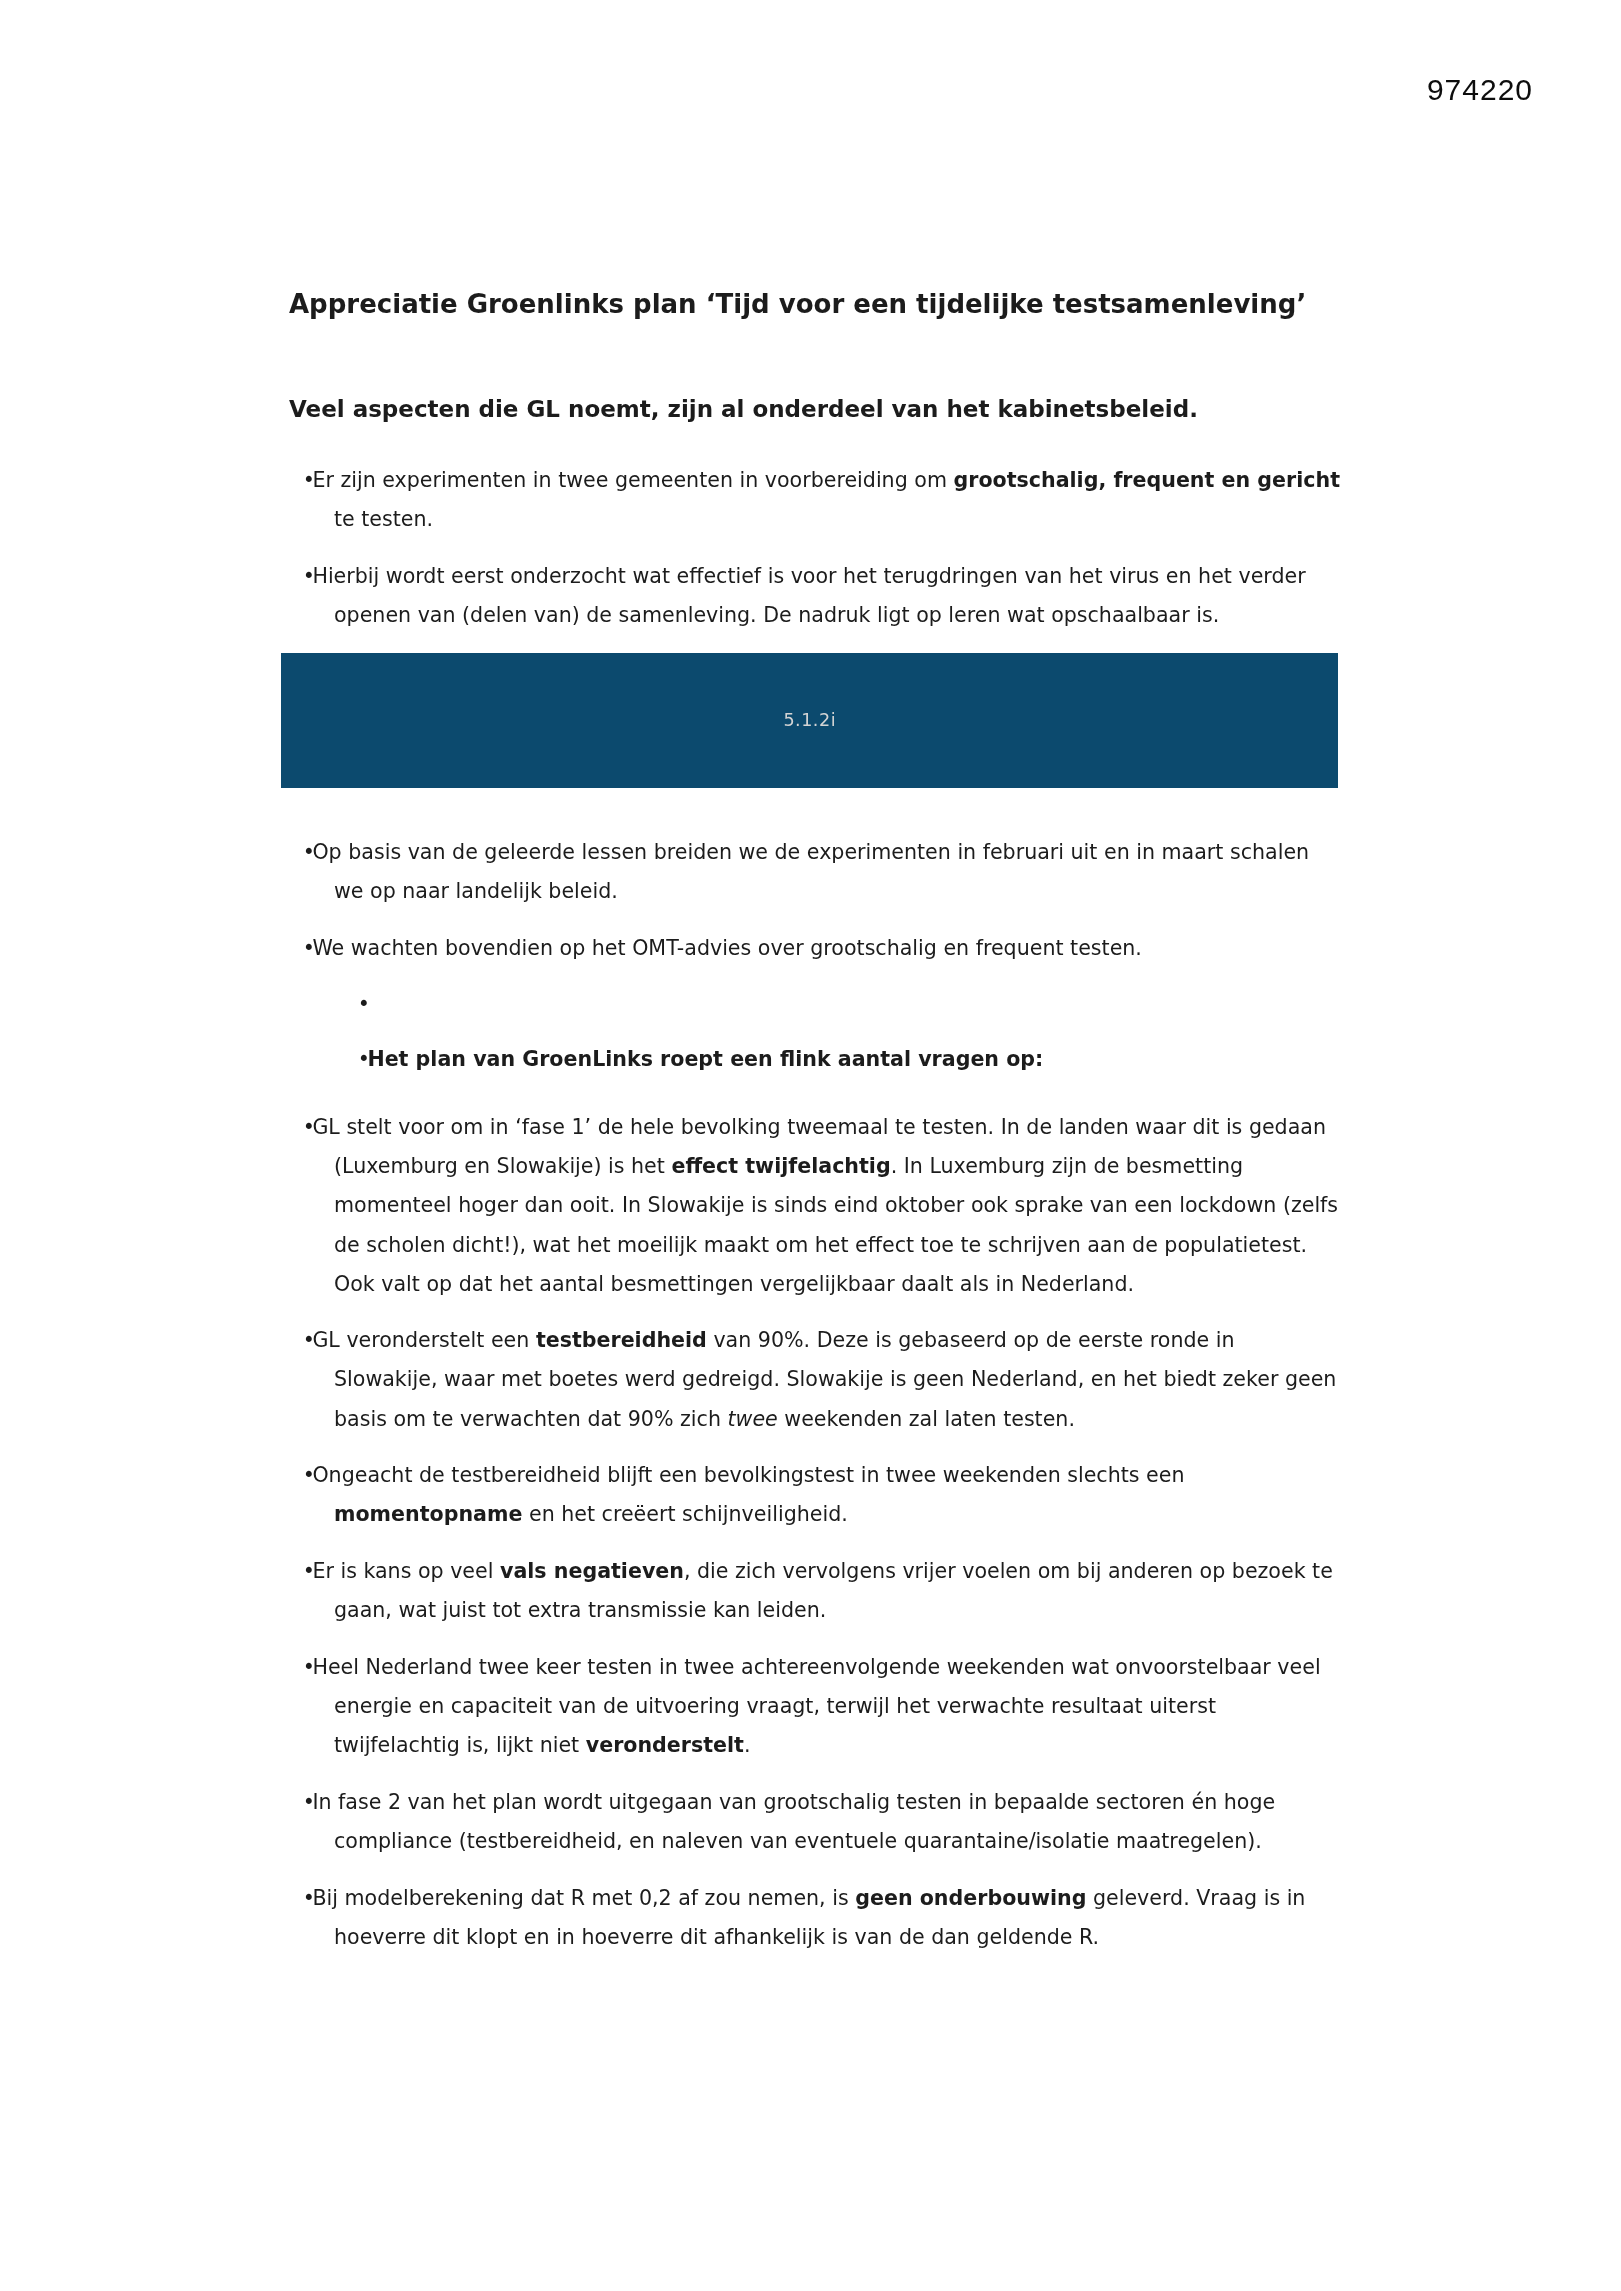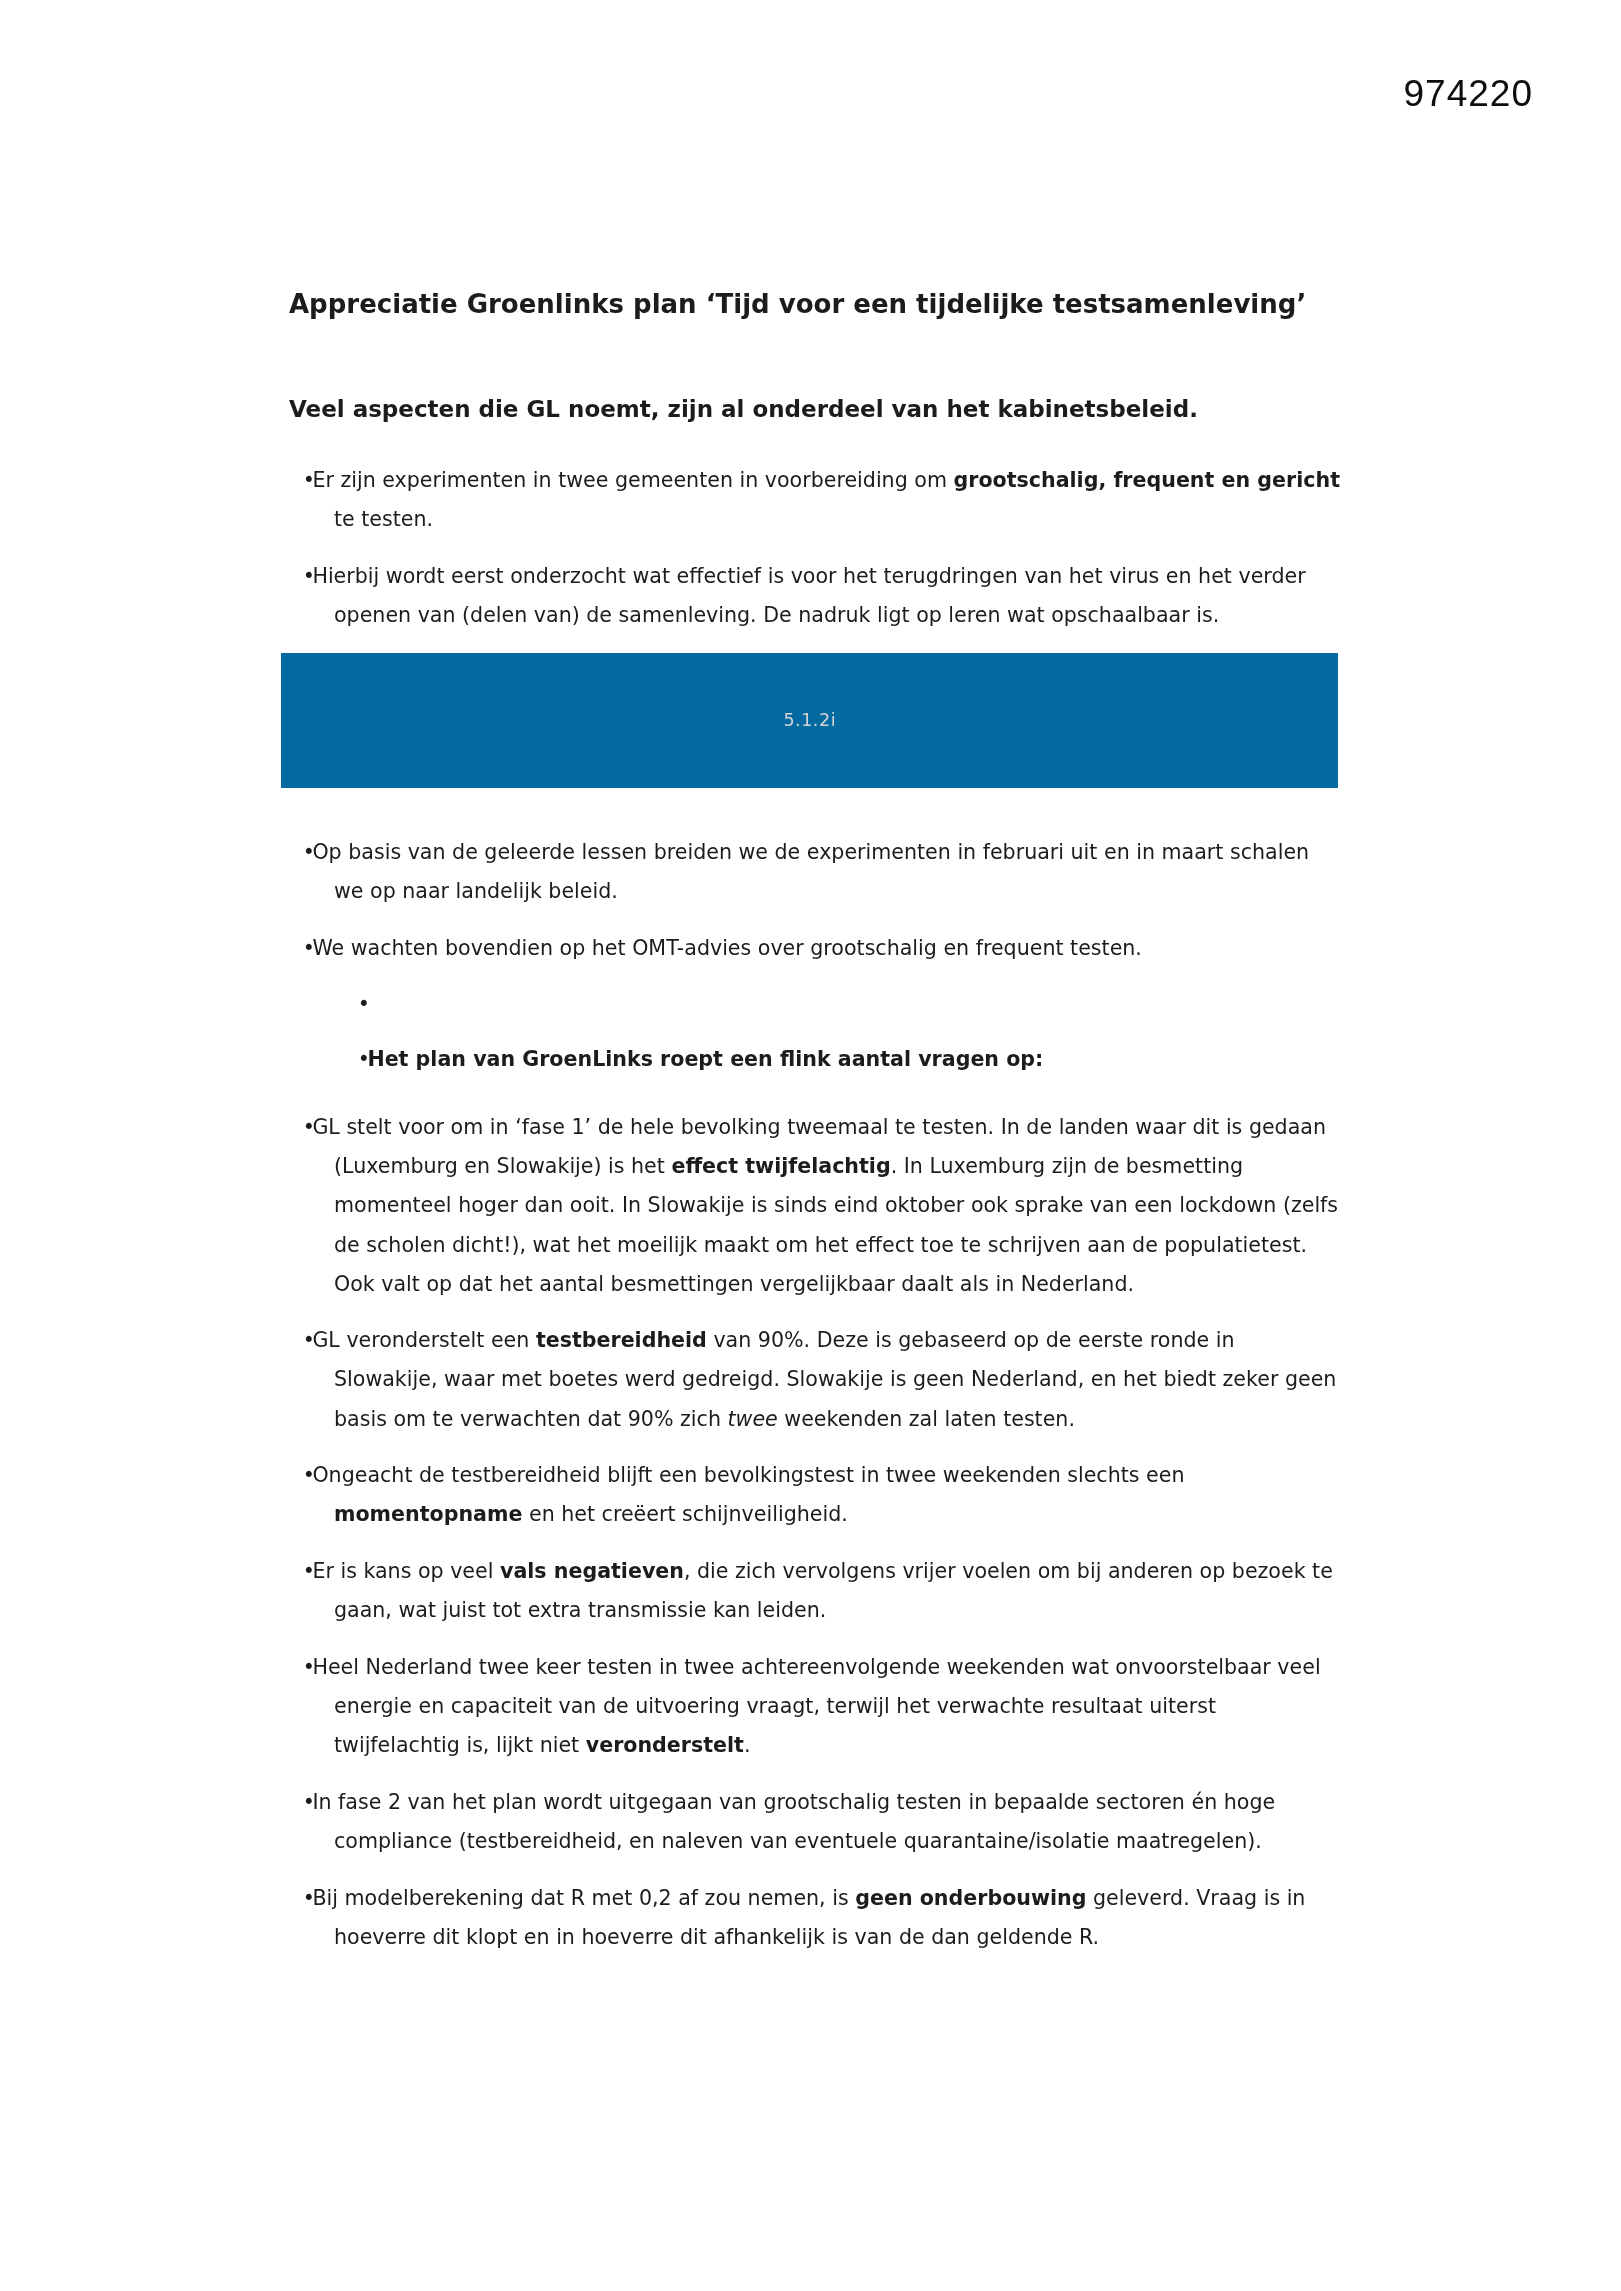--- a/index.html
+++ b/index.html
@@ -9,21 +9,21 @@
     font-family:"DejaVu Sans", sans-serif;
     color:#1c1c1c;
     position:relative;
     overflow:hidden;
   }
   .doc-number {
     position:absolute;
     top:73px;
     right:88px;
     font-family:"Liberation Sans", sans-serif;
-    font-size:37px;
+    font-size:30px;
     font-weight:500;
     color:#0d0d0d;
     letter-spacing:1px;
   }
   .content {
     position:absolute;
     left:289px;
     top:280px;
     width:1054px;
     font-size:20.6px;
@@ -93,21 +93,21 @@
   <div class="doc-title">Appreciatie Groenlinks plan ‘Tijd voor een tijdelijke testsamenleving’</div>
 
 
   <div class="section-heading">Veel aspecten die GL noemt, zijn al onderdeel van het kabinetsbeleid.</div>
 
   <ul class="bullets">
       <li><span>Er zijn experimenten in twee gemeenten in voorbereiding om </span><span style="font-weight: bold;">grootschalig, frequent en gericht</span><span> te testen.</span></li>
       <li><span>Hierbij wordt eerst onderzocht wat effectief is voor het terugdringen van het virus en het verder openen van (delen van) de samenleving. De nadruk ligt op leren wat opschaalbaar is.</span></li>
     </ul>
 
-  <div class="redaction-block" style="background: #0369a1; margin-top: 6px;">
+  <div class="redaction-block" style="background: #0c4a6e; margin-top: 6px;">
     <span class="redaction-label" style="color: rgb(212, 212, 212);">5.1.2i</span>
   </div>
 
   <ul class="bullets">
       <li><span>Op basis van de geleerde lessen breiden we de experimenten in februari uit en in maart schalen we op naar landelijk beleid.</span></li>
       <li><span>We wachten bovendien op het OMT-advies over grootschalig en frequent testen.</span></li>
     </ul>
 
   <ul class="bullets sub">
       <li><span></span></li>

